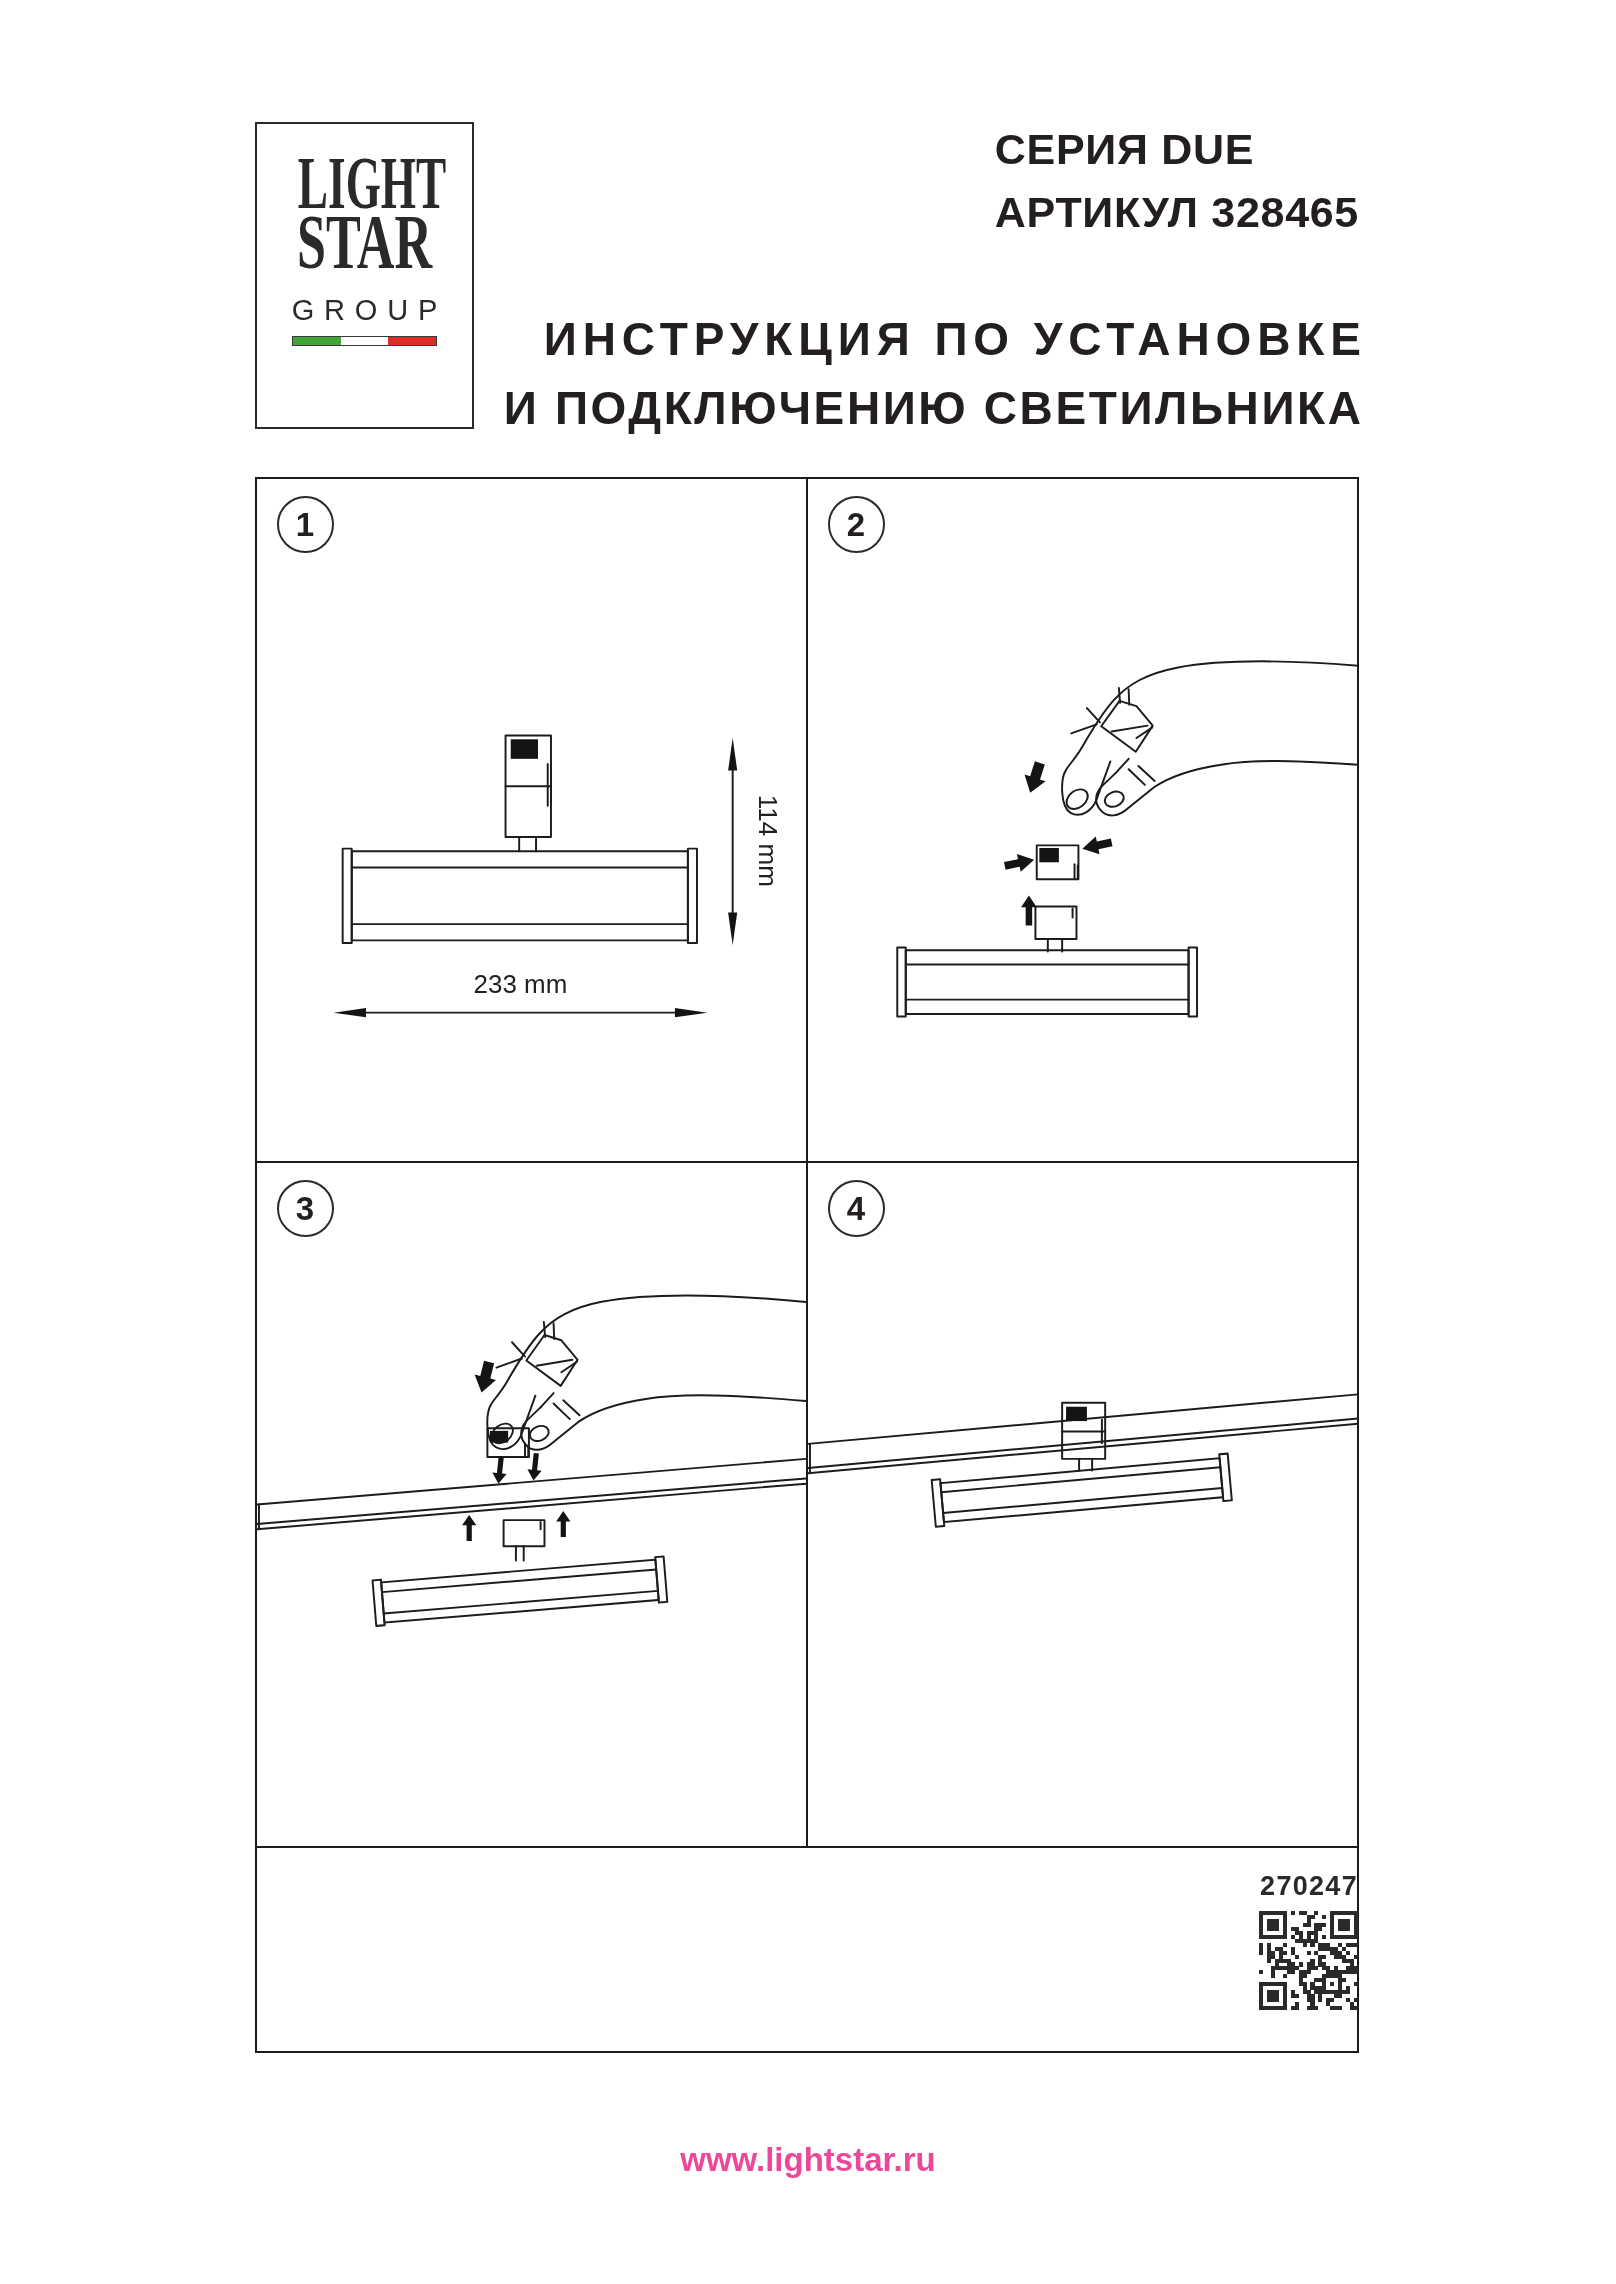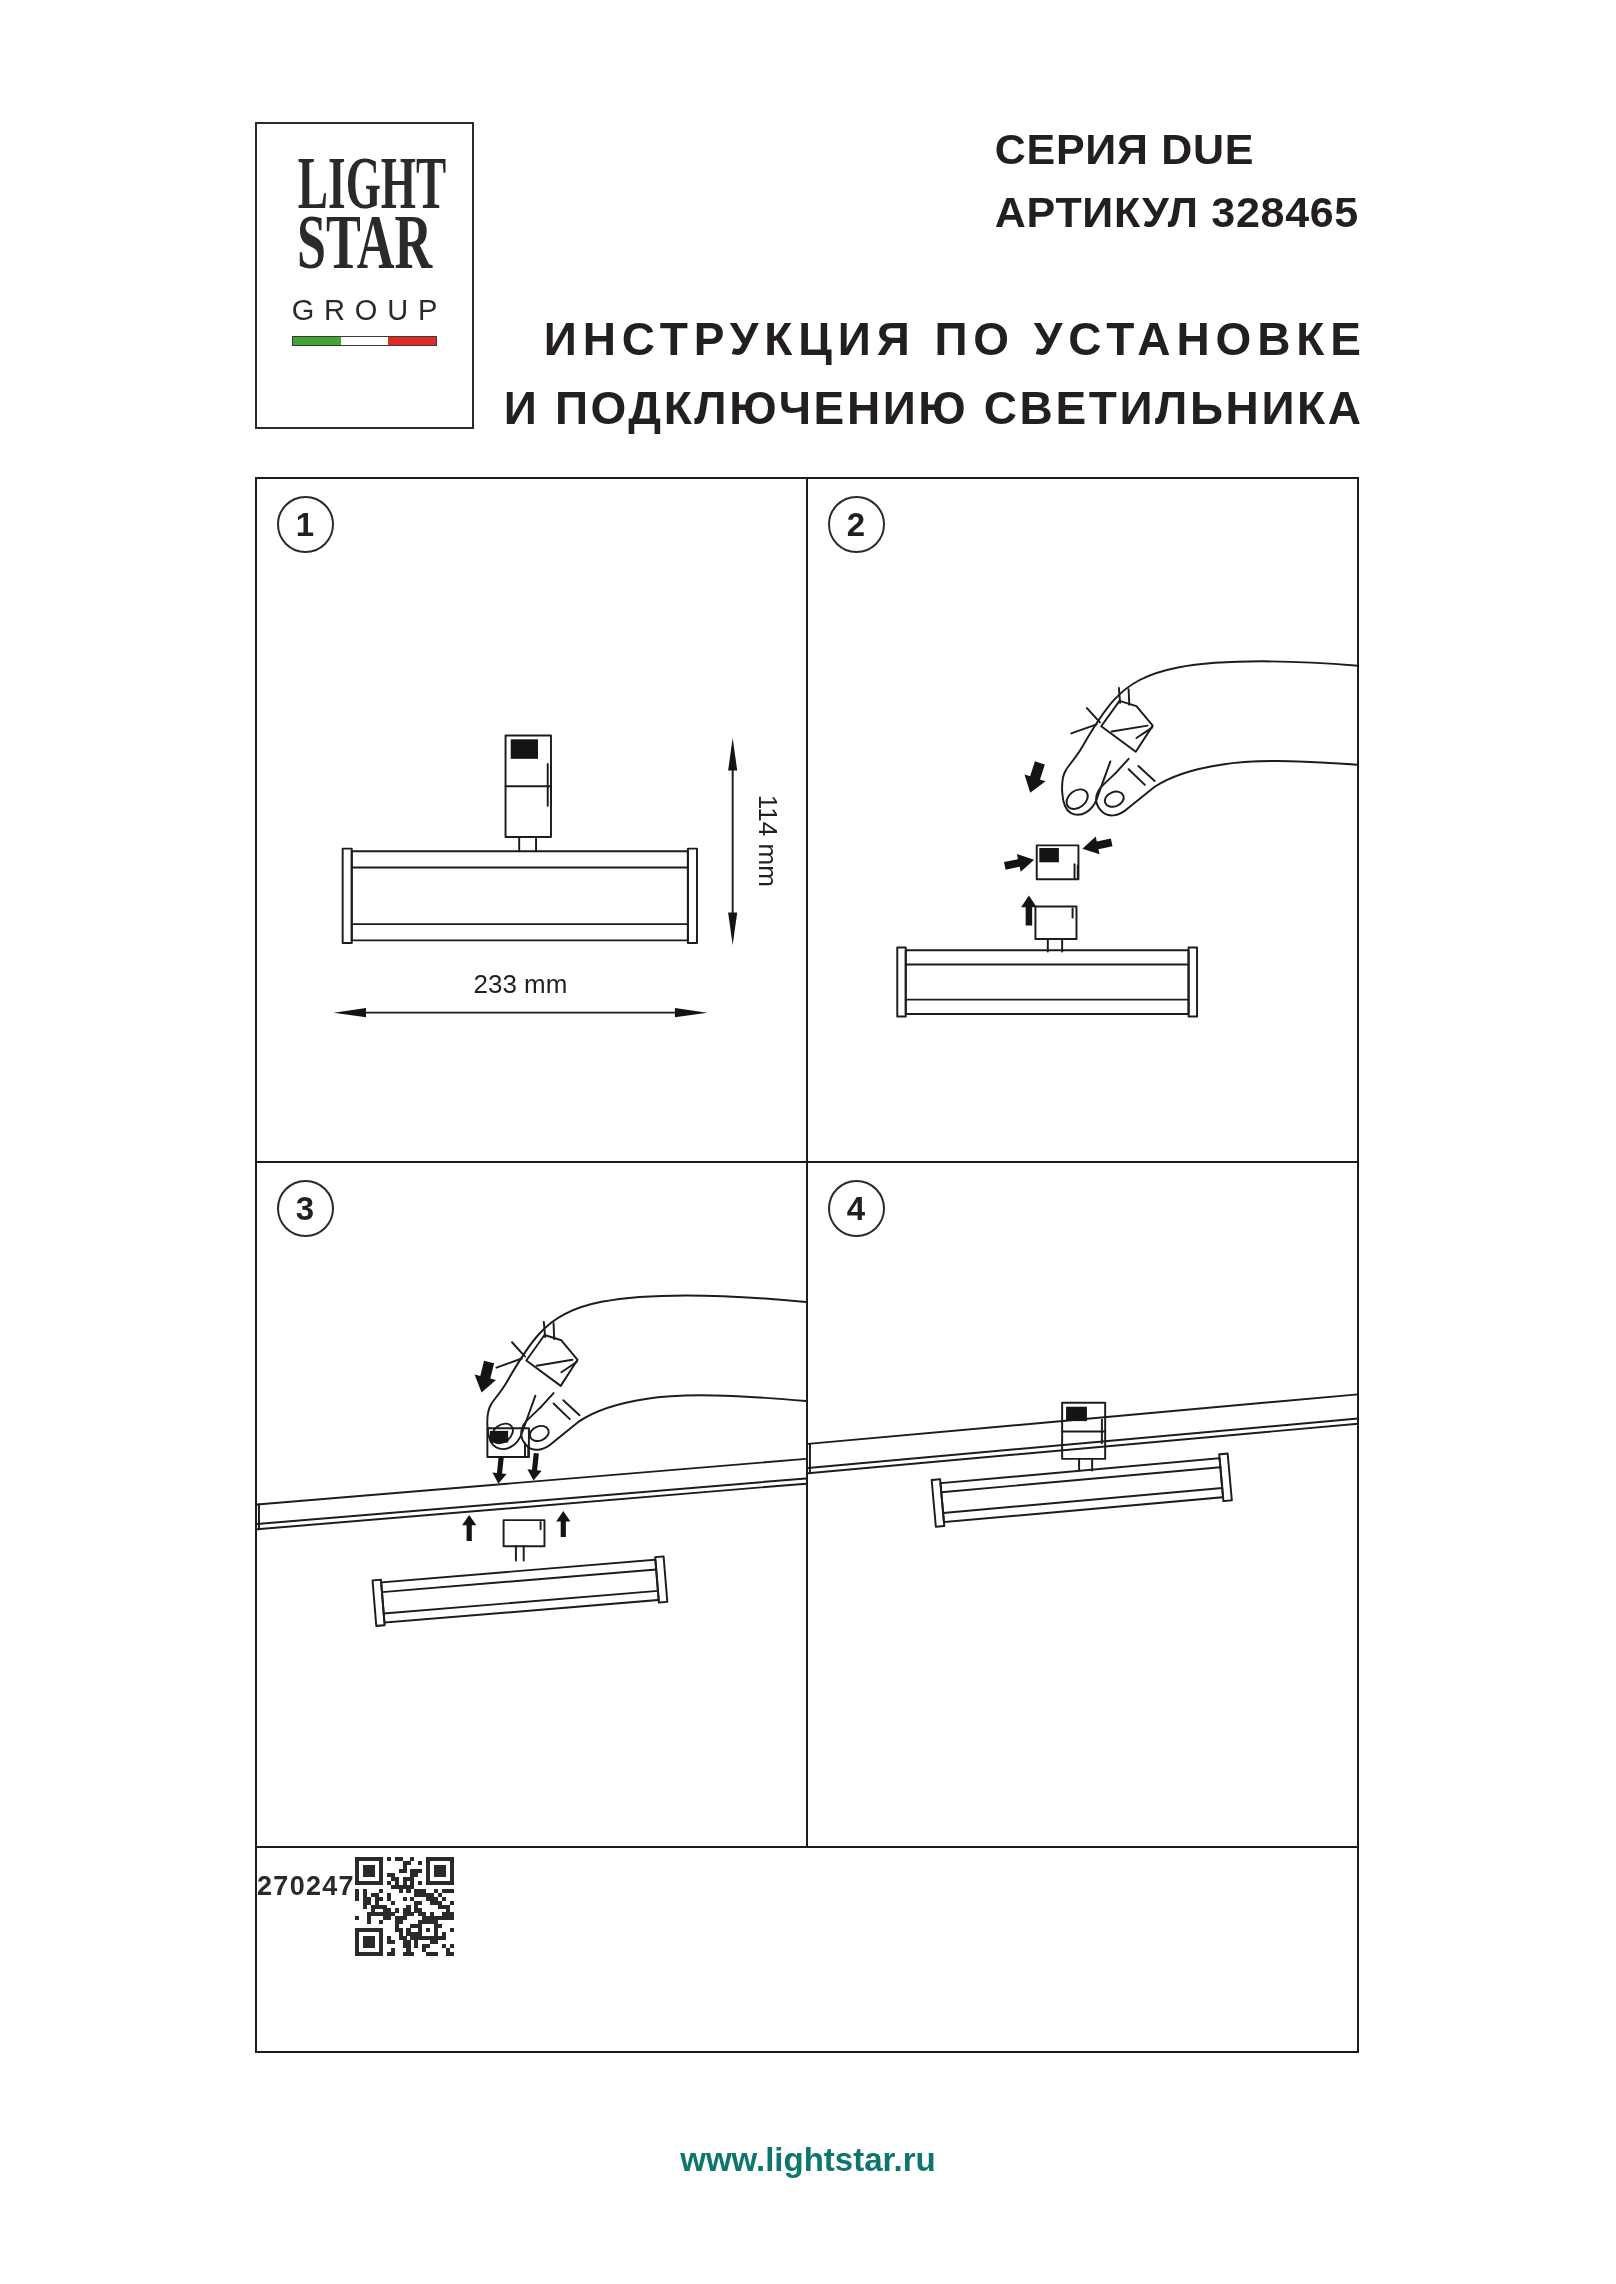--- a/index.html
+++ b/index.html
@@ -39,26 +39,26 @@
   .p1,.p2,.p3,.p4{border-bottom:2px solid #1c1c1c;}
   .badge{position:absolute;left:19.5px;top:17px;width:53px;height:53px;border:2px solid #2b2a29;
     border-radius:50%;display:flex;align-items:center;justify-content:center;
     font-size:33px;font-weight:600;background:#fff;z-index:2;}
   .drawing{position:absolute;left:0;top:0;width:100%;height:100%;}
   .drawing path,.drawing rect,.drawing line,.drawing ellipse{
     fill:none;stroke:#1c1c1c;stroke-width:3;stroke-linecap:round;stroke-linejoin:round;}
   .drawing .solid{fill:#141414;stroke:none;}
   .drawing text{fill:#231f20;stroke:none;font-family:"Liberation Sans",sans-serif;font-size:40px;}
   
-  .bottom-row{grid-column:1 / 3;display:flex;flex-direction:row;align-items:flex-start;}
+  .bottom-row{grid-column:1 / 3;display:flex;flex-direction:column;align-items:flex-end;}
   .article-code{margin-top:23.4px;font-size:27px;font-weight:600;letter-spacing:1.3px;color:#2b2a29;}
   .qr-wrap{margin-top:9px;width:99px;height:99px;}
   
   .footer{position:absolute;top:2141px;left:0;width:100%;text-align:center;
-    font-size:33px;font-weight:bold;color:#0f766e;}
+    font-size:33px;font-weight:bold;color:#ec4899;}
 </style>
 </head>
 <body>
 
 <div class="logo-box">
   <div class="logo-light">LIGHT</div>
   <div class="logo-star">STAR</div>
   <div class="logo-group">GROUP</div>
   <div class="logo-flag">
     <div style="background:#3FA535"></div>

